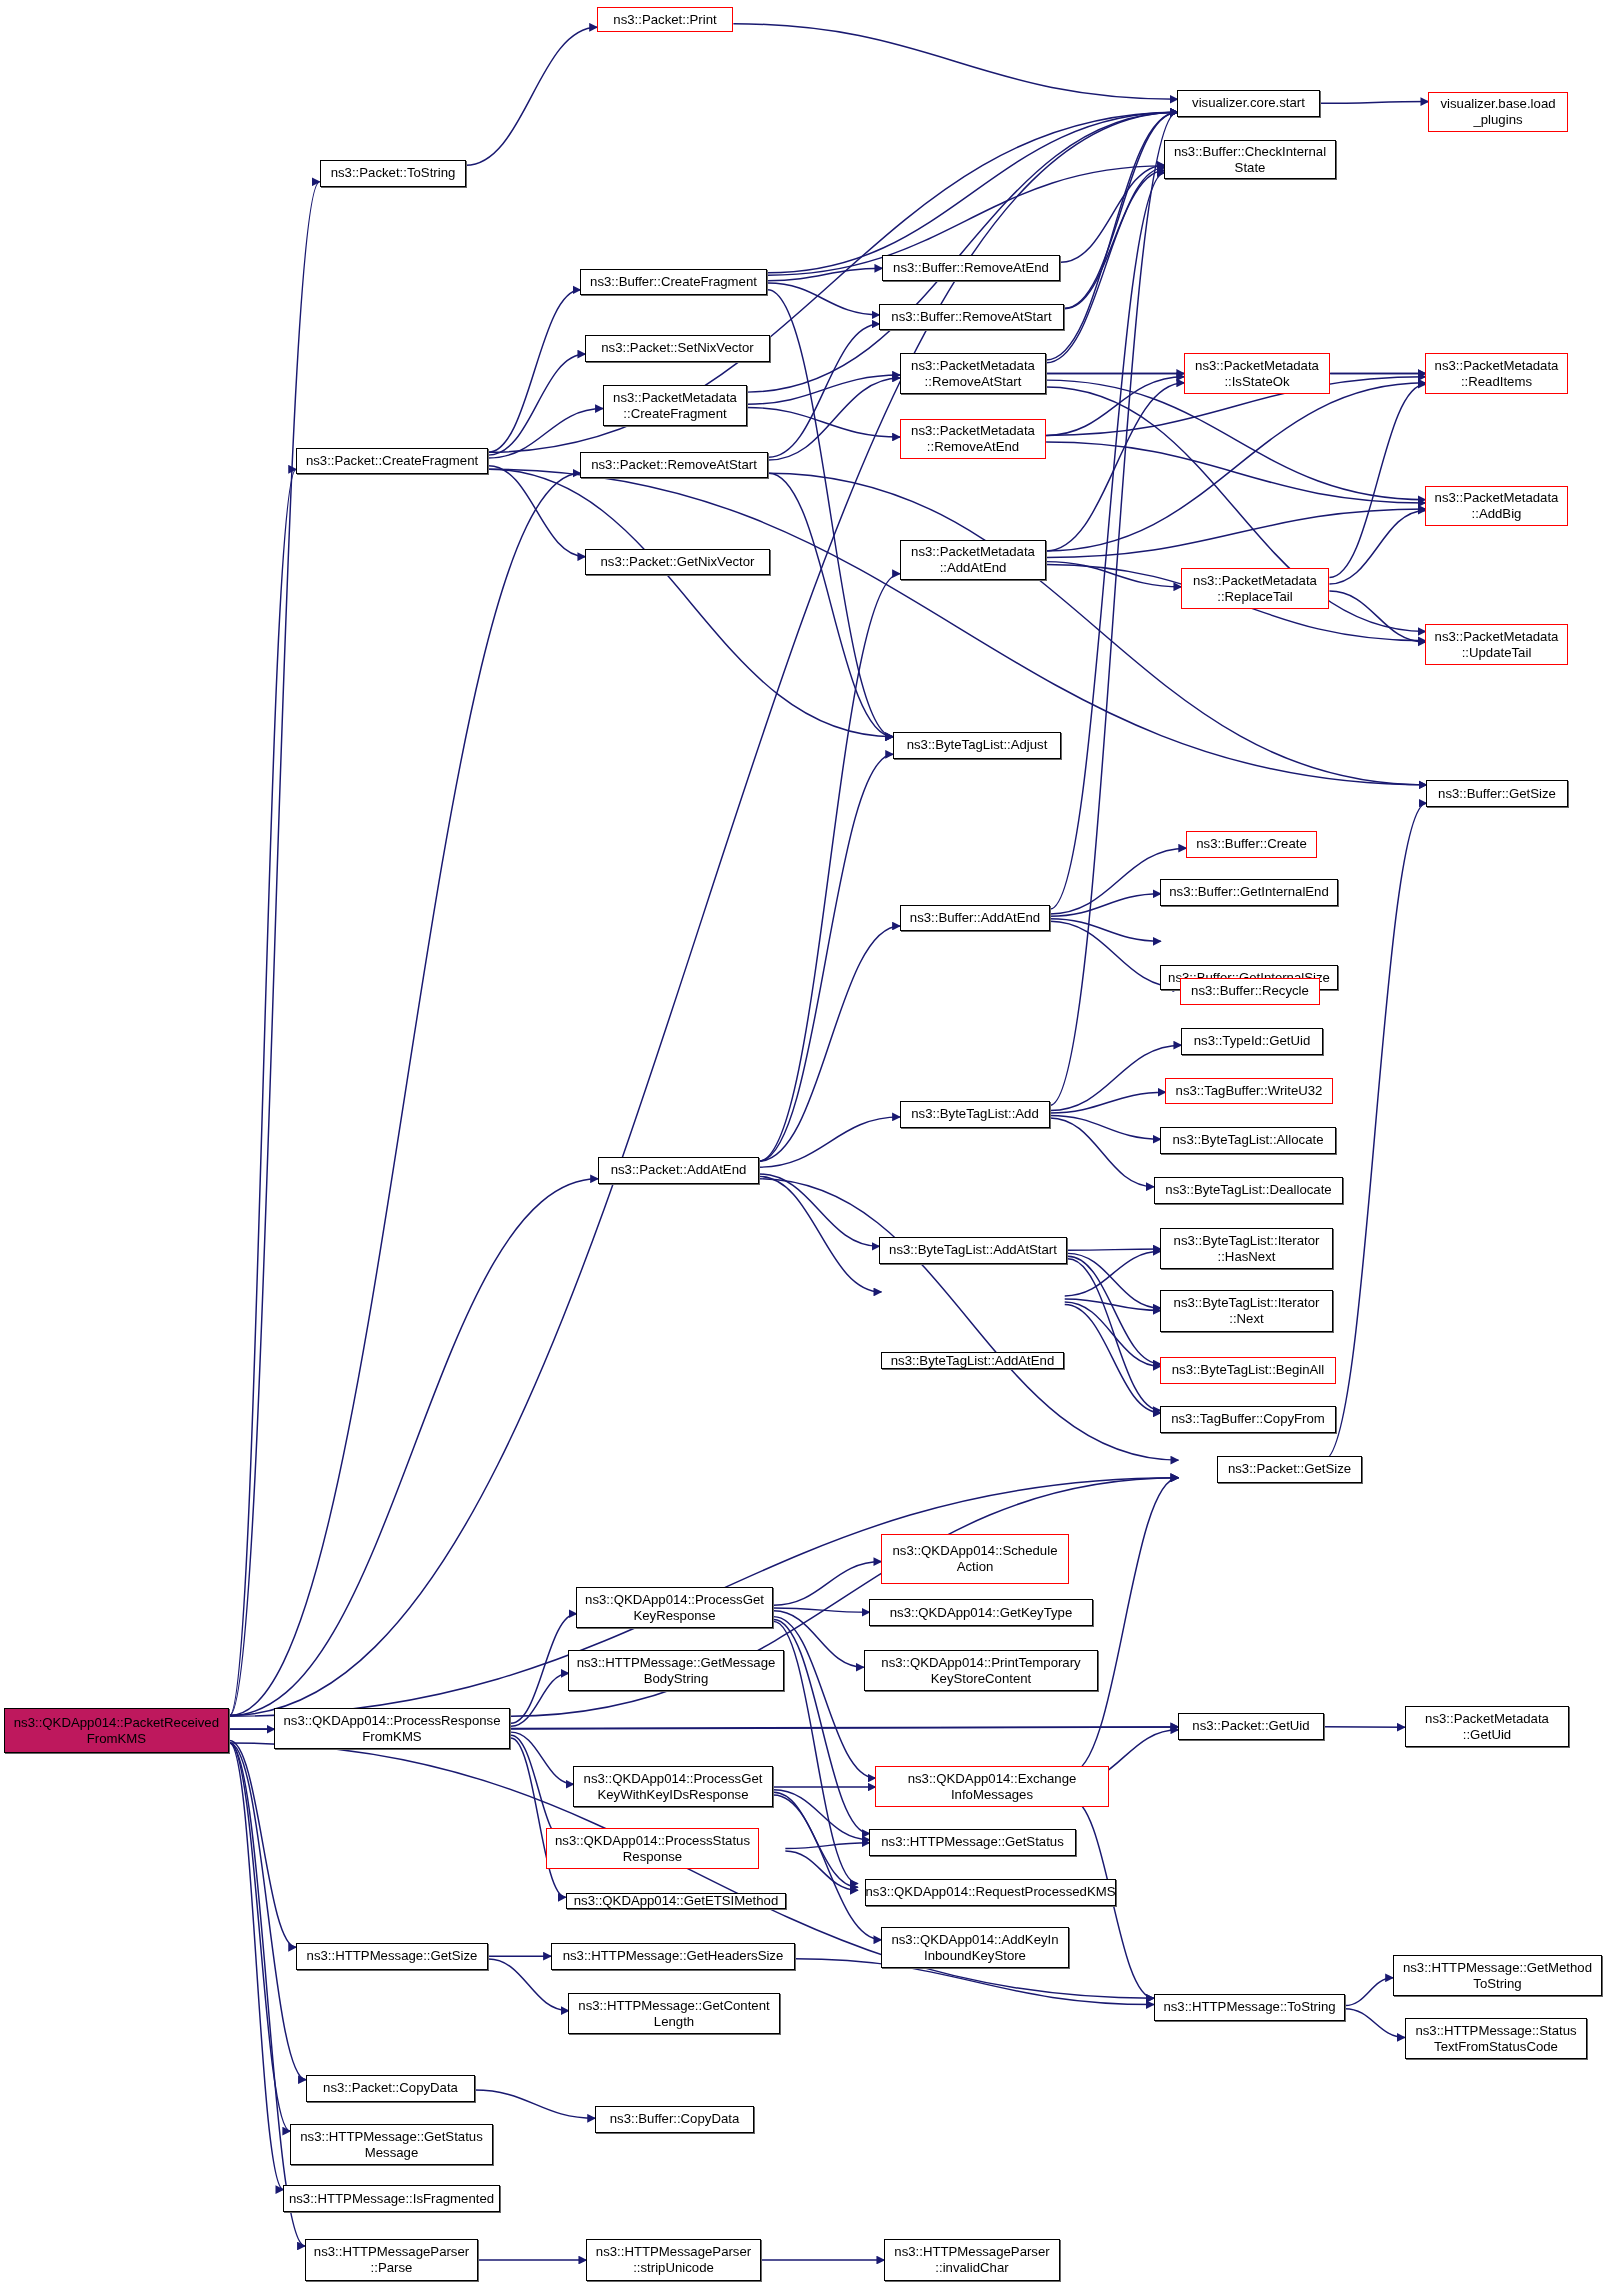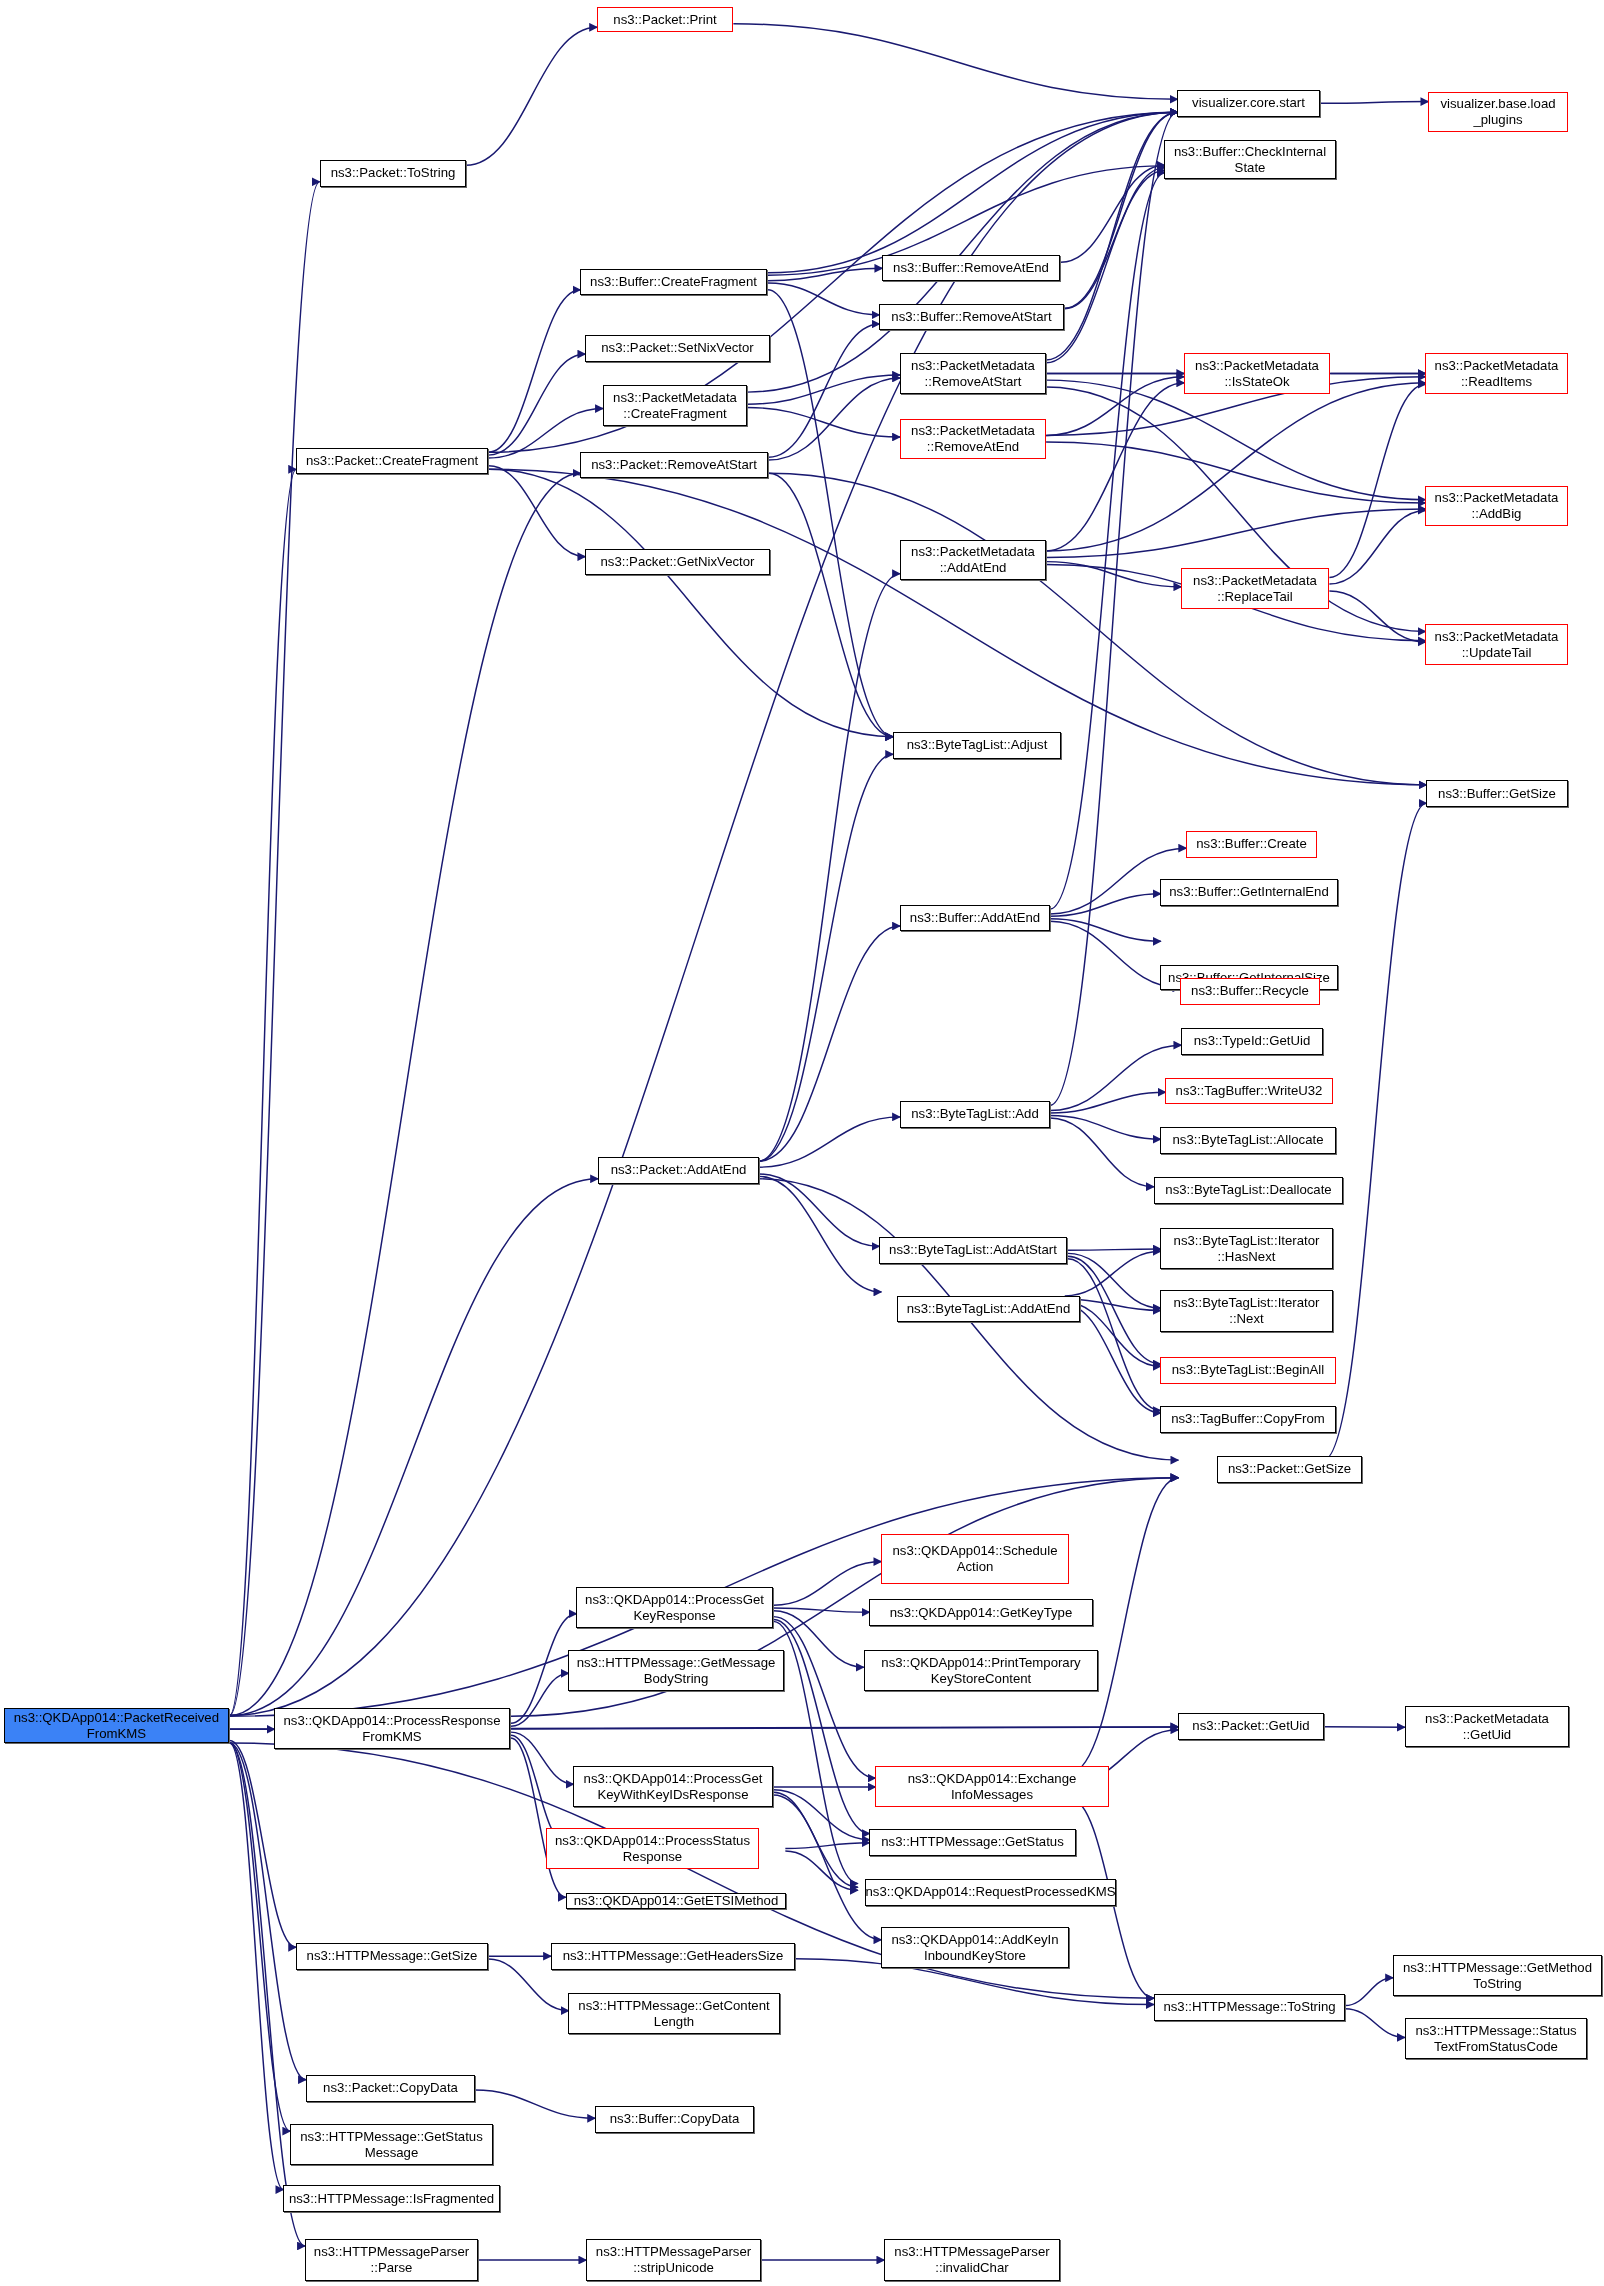--- a/index.html
+++ b/index.html
@@ -131,21 +131,21 @@
       <path d="M498,1995.5 C526.8,1995.5 533.2,1995.5 562,1995.5" fill="none" stroke="#191970" stroke-width="1.5" marker-end="url(#arrow)"></path>
       <path d="M498,1998.425 C534.9,1998.425 543.1,2051.075 580,2051.075" fill="none" stroke="#191970" stroke-width="1.5" marker-end="url(#arrow)"></path>
       <path d="M811,1998.1 C975.7,1998.1 1012.3,2044.9 1177,2044.9" fill="none" stroke="#191970" stroke-width="1.5" marker-end="url(#arrow)"></path>
       <path d="M1372,2045.925 C1394.05,2045.925 1398.95,2017.575 1421,2017.575" fill="none" stroke="#191970" stroke-width="1.5" marker-end="url(#arrow)"></path>
       <path d="M1372,2049.125 C1399.45,2049.125 1405.55,2078.375 1433,2078.375" fill="none" stroke="#191970" stroke-width="1.5" marker-end="url(#arrow)"></path>
       <path d="M484,2132.1 C539.35,2132.1 551.65,2160.9 607,2160.9" fill="none" stroke="#191970" stroke-width="1.5" marker-end="url(#arrow)"></path>
       <path d="M488,2305.5 C537.5,2305.5 548.5,2305.5 598,2305.5" fill="none" stroke="#191970" stroke-width="1.5" marker-end="url(#arrow)"></path>
       <path d="M777,2305.5 C833.25,2305.5 845.75,2305.5 902,2305.5" fill="none" stroke="#191970" stroke-width="1.5" marker-end="url(#arrow)"></path>
     </svg>
 
-  <div class="node root" style="left: 3.9px; top: 1708px; width: 225px; height: 35px; background: #3b82f6;">ns3::QKDApp014::PacketReceived
+  <div class="node root" style="left: 3.9px; top: 1708px; width: 225px; height: 45px; background: #be185d;">ns3::QKDApp014::PacketReceived
 FromKMS</div>
   <div class="node" style="left:320px;top:160px;width:146px;height:26.5px;">ns3::Packet::ToString</div>
   <div class="node red" style="left: 597px; top: 6.9px; width: 136px; height: 25.5px; border-color: rgb(255, 0, 0);">ns3::Packet::Print</div>
   <div class="node" style="left:1177px;top:90px;width:143px;height:26.5px;">visualizer.core.start</div>
   <div class="node red" style="left: 1428px; top: 92px; width: 140px; height: 40px; border-color: rgb(255, 0, 0);">visualizer.base.load
 _plugins</div>
   <div class="node" style="left:1164px;top:140px;width:172px;height:39px;">ns3::Buffer::CheckInternal
 State</div>
   <div class="node" style="left:580px;top:269px;width:187px;height:25.5px;">ns3::Buffer::CreateFragment</div>
   <div class="node" style="left:882px;top:255px;width:178px;height:25.5px;">ns3::Buffer::RemoveAtEnd</div>
@@ -181,21 +181,21 @@
   <div class="node red" style="left: 1180px; top: 978px; width: 140px; height: 26.5px; border-color: rgb(255, 0, 0); text-align: right;">ns3::Buffer::Recycle</div>
   <div class="node" style="left:1181px;top:1028px;width:142px;height:26.5px;">ns3::TypeId::GetUid</div>
   <div class="node red" style="left: 1165px; top: 1078px; width: 168px; height: 25.5px; border-color: rgb(255, 0, 0);">ns3::TagBuffer::WriteU32</div>
   <div class="node" style="left:900px;top:1101px;width:150px;height:26.5px;">ns3::ByteTagList::Add</div>
   <div class="node" style="left:1160px;top:1127px;width:176px;height:26.5px;">ns3::ByteTagList::Allocate</div>
   <div class="node" style="left:1154px;top:1177px;width:189px;height:26.5px;">ns3::ByteTagList::Deallocate</div>
   <div class="node" style="left:598px;top:1157px;width:161px;height:26.5px;">ns3::Packet::AddAtEnd</div>
   <div class="node" style="left:1160px;top:1228px;width:173px;height:41px;">ns3::ByteTagList::Iterator
 ::HasNext</div>
   <div class="node" style="left:879px;top:1237px;width:188px;height:26.5px;">ns3::ByteTagList::AddAtStart</div>
-  <div class="node" style="left:881px;top:1296px;width:183px;height:26px;margin-left:16px;">ns3::ByteTagList::AddAtEnd</div>
+  <div class="node" style="left:881px;top:1352px;width:183px;height:17px;">ns3::ByteTagList::AddAtEnd</div>
   <div class="node" style="left:1160px;top:1290px;width:173px;height:42px;">ns3::ByteTagList::Iterator
 ::Next</div>
   <div class="node red" style="left: 1160px; top: 1357px; width: 176px; height: 26.5px; border-color: rgb(255, 0, 0);">ns3::ByteTagList::BeginAll</div>
   <div class="node" style="left:1160px;top:1406px;width:176px;height:26.5px;">ns3::TagBuffer::CopyFrom</div>
   <div class="node" style="left:1217px;top:1456px;width:145px;height:26.5px;">ns3::Packet::GetSize</div>
   <div class="node red" style="left: 881px; top: 1534px; width: 188px; height: 50px; border-color: rgb(255, 0, 0);">ns3::QKDApp014::Schedule
 Action</div>
   <div class="node" style="left:576px;top:1587px;width:197px;height:41px;">ns3::QKDApp014::ProcessGet
 KeyResponse</div>
   <div class="node" style="left:869px;top:1599px;width:224px;height:27.4px;">ns3::QKDApp014::GetKeyType</div>

